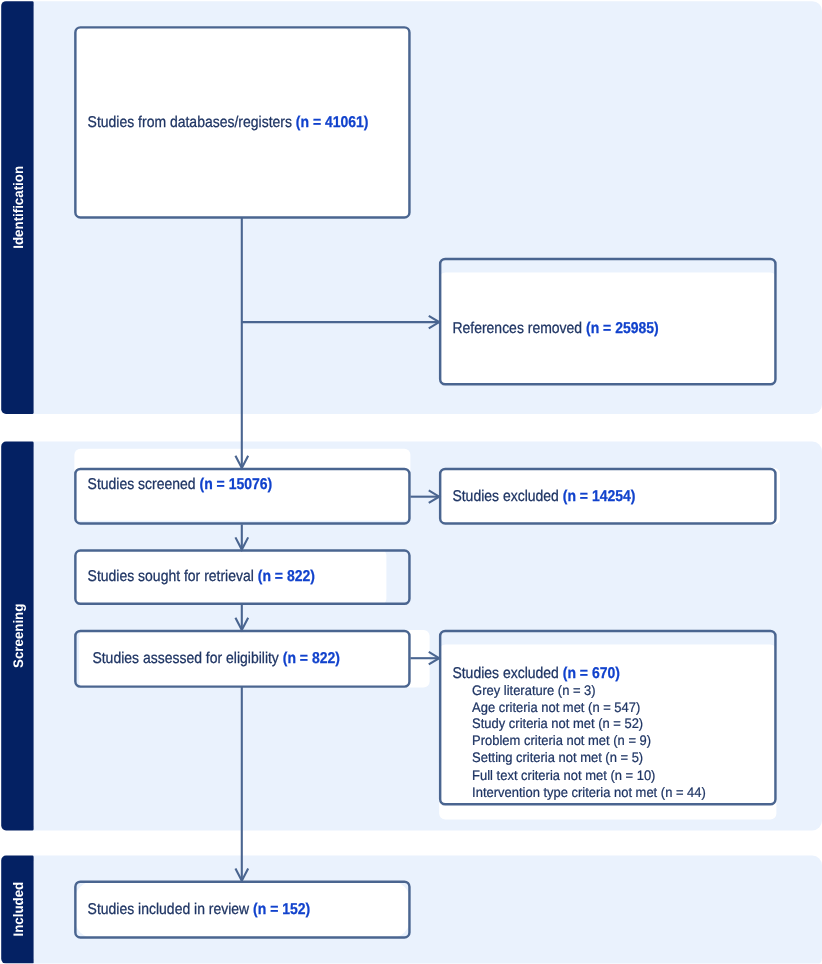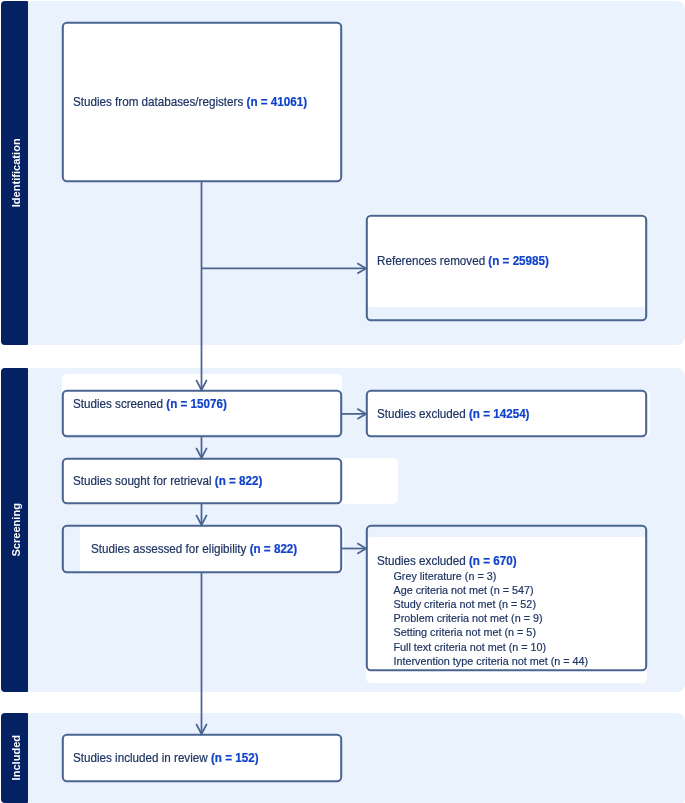--- a/index.html
+++ b/index.html
@@ -43,21 +43,21 @@
       <span>Identification</span>
     </div>
   </div>
 
   <div class="box" style="left:62px;top:22px;width:280px;height:160px;">
     <div class="boxtext">
       <span>Studies from databases/registers</span> <span class="nb">(n = 41061)</span>
     </div>
   </div>
 
-  <div class="box" style="left:366px;top:214px;width:281px;height:93px;">
+  <div class="box" style="left:366px;top:227px;width:281px;height:93px;">
     <div class="boxtext">
       <span>References removed</span> <span class="nb">(n = 25985)</span>
     </div>
   </div>
 
   <div class="band" style="left:28px;top:368px;width:657px;height:324px;border-radius:0 8px 8px 0;"></div>
   <div class="sidebar" style="left:1px;top:368px;width:26.5px;height:324px;">
     <div class="slabel">
       <span>Screening</span>
     </div>
@@ -68,27 +68,27 @@
       <span>Studies screened</span> <span class="nb">(n = 15076)</span>
     </div>
   </div>
 
   <div class="box" style="left:366px;top:390px;width:284px;height:47px;">
     <div class="boxtext">
       <span>Studies excluded</span> <span class="nb">(n = 14254)</span>
     </div>
   </div>
 
-  <div class="box" style="left:62px;top:458px;width:336px;height:46px;">
+  <div class="box" style="left:62px;top:458px;width:260px;height:46px;">
     <div class="boxtext">
       <span>Studies sought for retrieval</span> <span class="nb">(n = 822)</span>
     </div>
   </div>
 
-  <div class="box" style="left:80px;top:525px;width:264px;height:48px;">
+  <div class="box" style="left:66px;top:525px;width:292px;height:48px;">
     <div class="boxtext">
       <span>Studies assessed for eligibility</span> <span class="nb">(n = 822)</span>
     </div>
   </div>
 
   <div class="box" style="left:366px;top:525px;width:281px;height:146px;margin-top:12px;">
     <div class="boxtext top">
       <div>
         <span>Studies excluded</span> <span class="nb">(n = 670)</span>
       </div>
@@ -104,21 +104,21 @@
     </div>
   </div>
 
   <div class="band" style="left:28px;top:713px;width:657px;height:93px;border-radius:0 8px 8px 0;"></div>
   <div class="sidebar" style="left:1px;top:713px;width:26.5px;height:90px;">
     <div class="slabel">
       <span>Included</span>
     </div>
   </div>
 
-  <div class="box" style="left:62px;top:734px;width:280px;height:48px;">
+  <div class="box" style="left:62px;top:734px;width:280px;height:48px;border-radius:17px;">
     <div class="boxtext">
       <span>Studies included in review</span> <span class="nb">(n = 152)</span>
     </div>
   </div>
 
   <svg class="frames" viewBox="0 0 685 803" width="685" height="803">
     <g fill="none" stroke="#4a6590" stroke-width="2.05">
       <rect x="62.8" y="22.8" width="278.4" height="158.4" rx="4.2"></rect>
       <rect x="366.8" y="215.8" width="279.4" height="104.4" rx="4.2"></rect>
       <rect x="62.8" y="390.8" width="278.4" height="45.4" rx="4.2"></rect>

